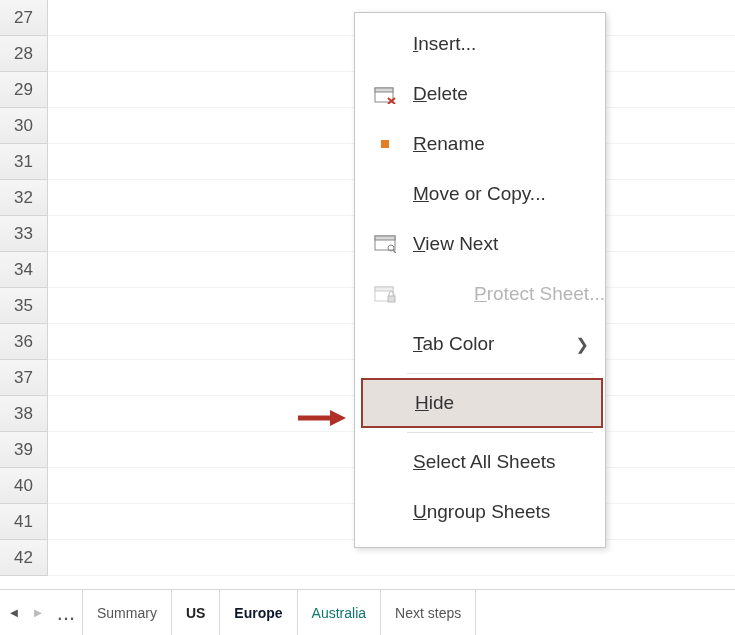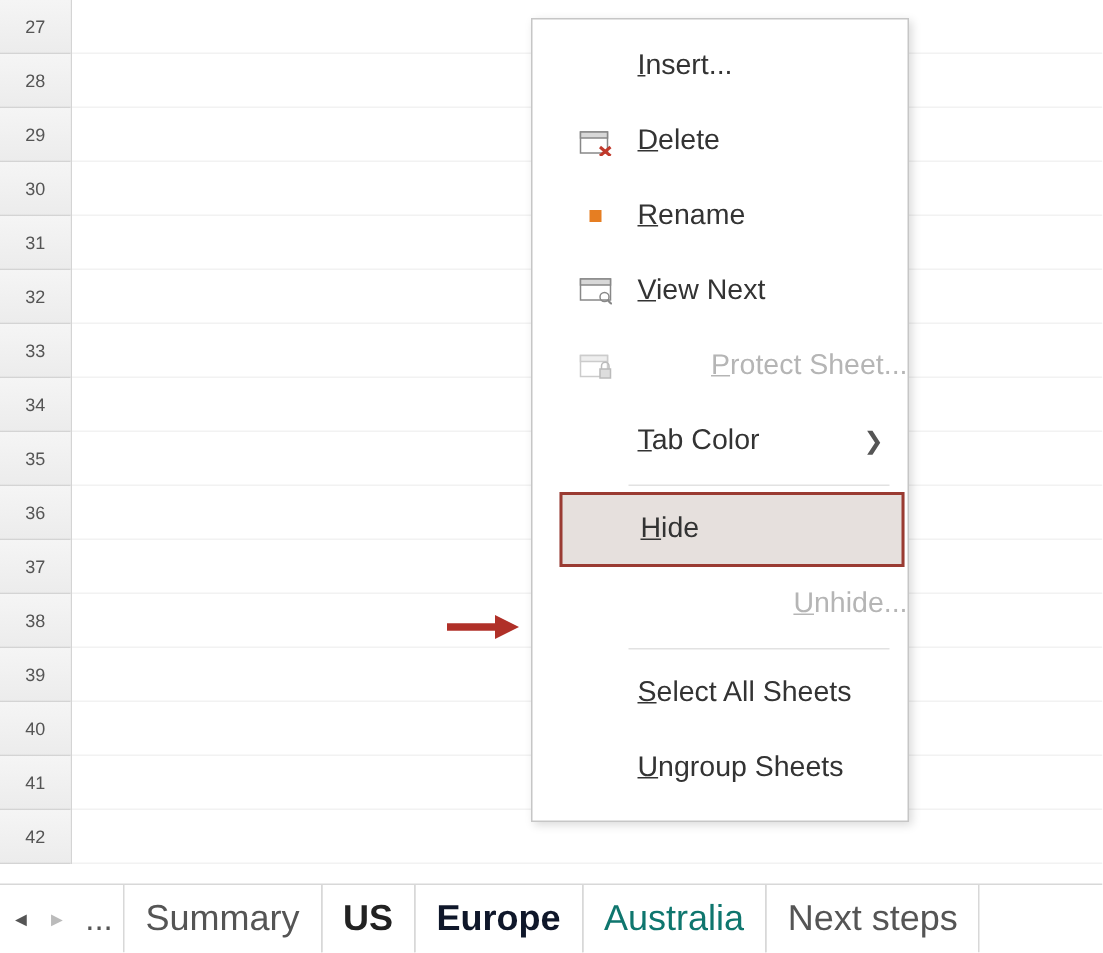--- a/index.html
+++ b/index.html
@@ -17,21 +17,21 @@
   .row-headers {
     position: absolute;
     left: 0; top: 0;
     width: 48px;
     border-right: 1px solid #d4d4d4;
   }
   .row-header {
     height: 36px;
     line-height: 36px;
     text-align: center;
-    font-size: 12px;
+    font-size: 17px;
     color: #555;
     border-bottom: 1px solid #d4d4d4;
     background: #f0f0f0;
     background: linear-gradient(#f5f5f5,#ececec);
   }
   .cells {
     position: absolute;
     left: 48px; top: 0; right: 0;
     background: #fff;
   }
@@ -59,35 +59,35 @@
     width: 32px;
     display: flex; align-items: center; justify-content: center;
     font-size: 22px; color: #555;
   }
   .tab {
     padding: 0 14px;
     display: flex; align-items: center;
     border-left: 1px solid #d8d8d8;
     border-right: 1px solid #d8d8d8;
     margin-right: -1px;
-    font-size: 24px;
+    font-size: 14px;
     color: #555;
     white-space: nowrap;
   }
   .tab.covered { color: #0f766e; }
   .tab.selected-bold { color:#222; font-weight: bold; }
   .tab.selected-green { color:#0f172a; font-weight: bold; }
   .context-menu {
     position: absolute;
     top: 12px; left: 354px;
     width: 252px;
     background: #fff;
     border: 1px solid #c6c6c6;
     box-shadow: 2px 2px 6px rgba(0,0,0,.15);
-    padding: 6px 0 10px 16px;
+    padding: 6px 0 10px 4px;
   }
   .menu-item {
     position: relative;
     display: flex;
     align-items: center;
     height: 50px;
     padding-left: 54px;
     font-size: 19px;
     color: #333;
   }
@@ -194,20 +194,23 @@
   </div>
   <div class="menu-item">
     <span class="menu-icon">
       <svg width="12" height="12">
           <rect x="2" y="2" width="8" height="8" fill="#e67e22"></rect>
         </svg>
     </span>
     <span><span class="u">R</span><span>ename</span></span>
   </div>
   <div class="menu-item">
+    <span><span class="u">M</span><span>ove or Copy...</span></span>
+  </div>
+  <div class="menu-item">
     <span class="menu-icon">
       <svg width="22" height="18" viewBox="0 0 22 18">
           <rect x="1" y="1" width="20" height="14" fill="none" stroke="#888"></rect>
           <rect x="1" y="1" width="20" height="4" fill="#d8d8d8" stroke="#888"></rect>
           <circle cx="17" cy="13" r="3" fill="none" stroke="#888"></circle>
           <line x1="19" y1="15" x2="22" y2="18" stroke="#888" stroke-width="1.5"></line>
         </svg>
     </span>
     <span><span class="u">V</span><span>iew Next</span></span>
   </div>
@@ -223,23 +226,20 @@
     <span><span class="u">P</span><span>rotect Sheet...</span></span>
   </div>
   <div class="menu-item">
     <span><span class="u">T</span><span>ab Color</span></span>
     <span class="submenu-arrow">❯</span>
   </div>
   <div class="menu-sep"></div>
   <div class="menu-item hovered">
     <span><span class="u">H</span><span>ide</span></span>
   </div>
-  <div class="menu-item disabled">
-    <span><span class="u">U</span><span>nhide...</span></span>
-  </div>
   <div class="menu-sep"></div>
   <div class="menu-item">
     <span><span class="u">S</span><span>elect All Sheets</span></span>
   </div>
   <div class="menu-item">
     <span><span class="u">U</span><span>ngroup Sheets</span></span>
   </div>
 </div>
 
 </body></html>

